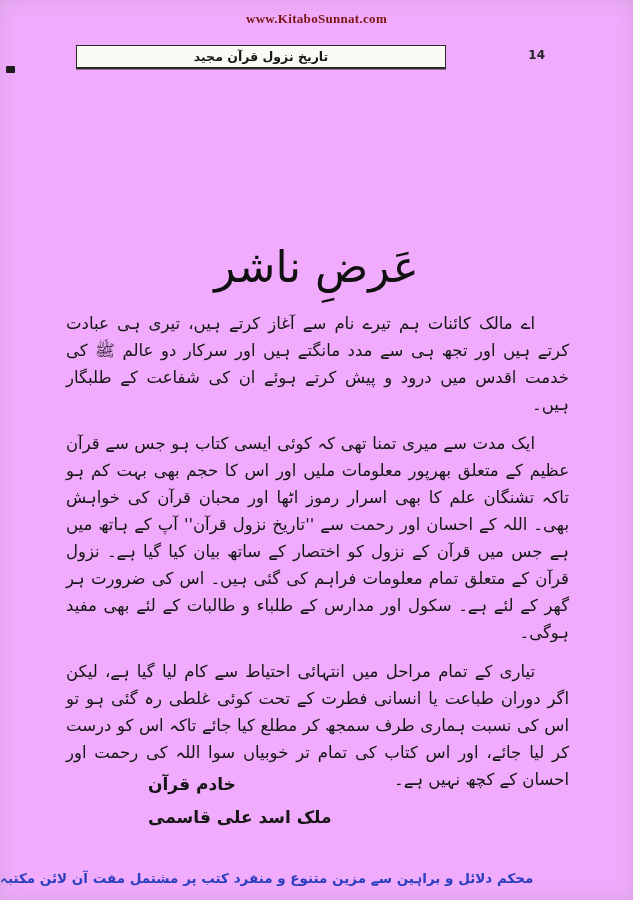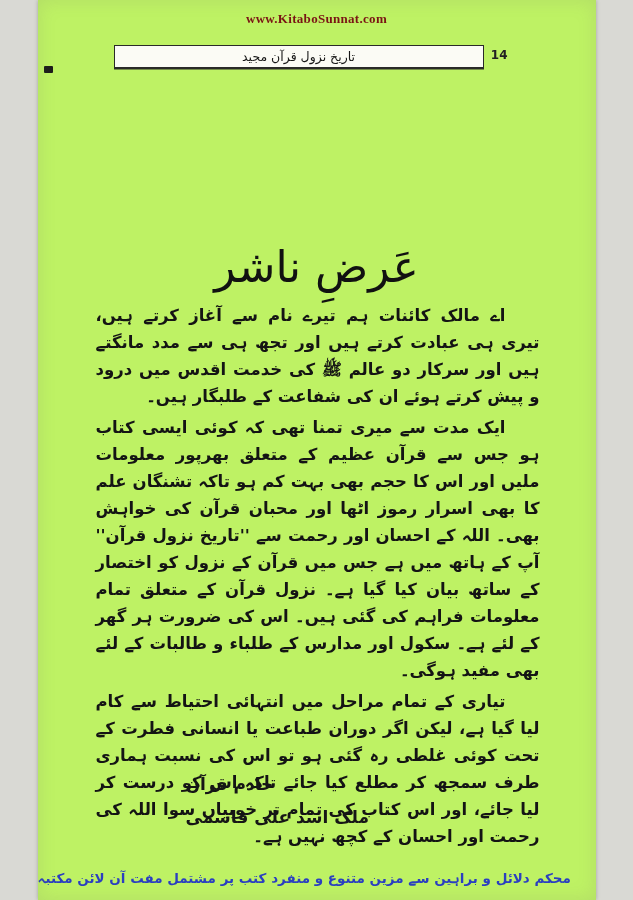--- a/index.html
+++ b/index.html
@@ -1,21 +1,21 @@
 <!DOCTYPE html>
 <html lang="ur"><head>
 <meta charset="utf-8">
 <style>
   html, body { margin: 0; padding: 0; background: #d9d9d4; }
   .page {
     position: relative;
-    width: 558px;
+    width: 633px;
     height: 900px;
     margin: 0 auto;
-    background: #bef264;
+    background: #f0abfc;
     box-shadow: 0 0 4px rgba(0,0,0,.25);
     font-family: "DejaVu Sans", sans-serif;
     color: #161616;
     overflow: hidden;
   }
   
   .page::after {
     content: "";
     position: absolute; inset: 0;
     box-shadow: inset 0 0 18px rgba(120,120,110,.18);
@@ -36,21 +36,21 @@
     position: absolute;
     top: 45px; left: 76px;
     width: 368px; height: 21px;
     border: 1.4px solid #2a2a28;
     box-shadow: 0 1.5px 0 #2a2a28;
     display: flex;
     align-items: center;
     justify-content: center;
     direction: rtl;
     font-size: 12.5px;
-    font-weight: normal;
+    font-weight: bold;
     background: #fbfbf5;
   }
   .page-number {
     position: absolute;
     top: 48px; right: 88px;
     font-size: 12px;
     font-weight: bold;
     color: #222;
   }
   .scan-artifact {
@@ -75,23 +75,22 @@
     top: 298px;
     left: 54px;
     right: 52px;
     direction: rtl;
     text-align: justify;
     font-size: 16.5px;
     line-height: 27px;
     color: #141414;
   }
   .body-text p {
-    margin: 4px;
+    margin: 12px;
     text-indent: 34px;
-    font-weight: bold;
   }
   .signature {
     position: absolute;
     top: 768px;
     left: 148px;
     direction: rtl;
     text-align: left;
     font-size: 17px;
     font-weight: bold;
     line-height: 33px;

